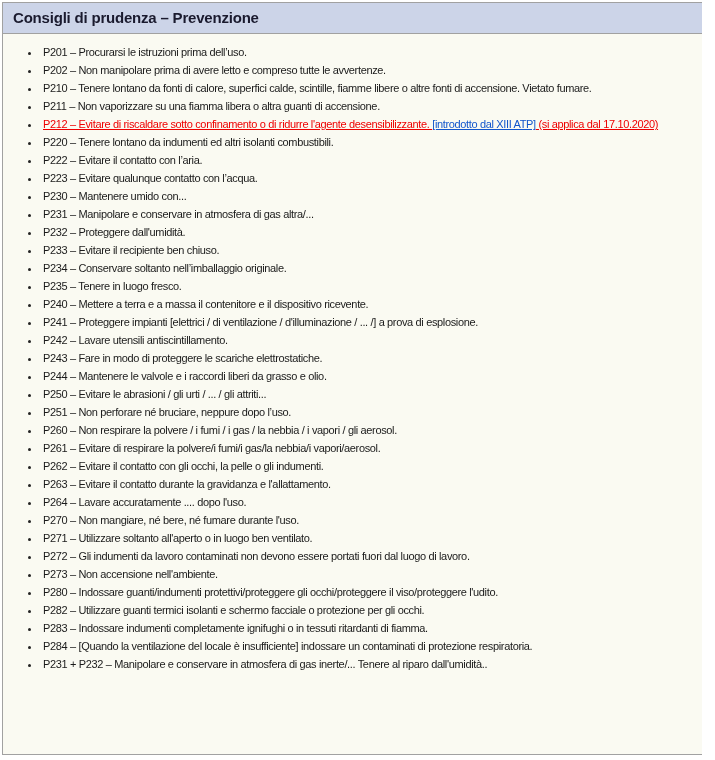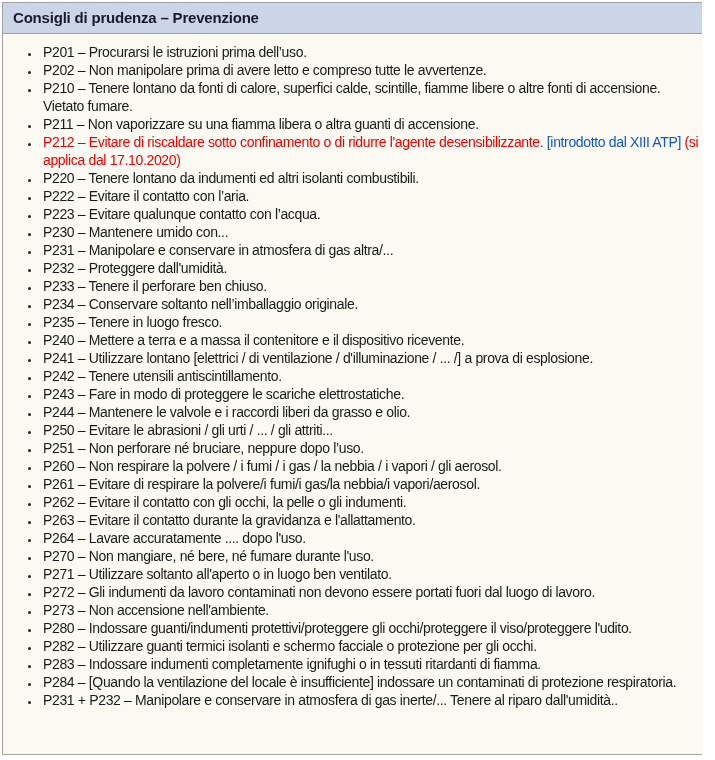--- a/index.html
+++ b/index.html
@@ -32,36 +32,38 @@
     font-weight: bold;
     color: var(--title-color, #1a1a2e);
     letter-spacing: -0.2px;
   }
   ul.precaution-list {
     margin: 0;
     padding: 9px 8px 14px 38px;
     list-style: disc outside;
   }
   ul.precaution-list li {
-    font-size: 14px;
+    font-size: 11px;
     line-height: 18px;
     color: var(--text, #1a1a1a);
     letter-spacing: -0.35px;
     font-stretch: condensed;
     padding-left: 2px;
   }
   ul.precaution-list li::marker {
     color: #222222;
     font-size: 11px;
   }
   .red-text {
     color: var(--red, #ee0000);
+    text-decoration: underline;
   }
   a.atp-link {
     color: var(--link, #1155cc);
+    text-decoration: underline;
     cursor: pointer;
   }
 </style>
 </head>
 <body>
 
 <div class="canvas">
   <div class="panel">
 
     <div class="panel-header">Consigli di prudenza – Prevenzione</div>
@@ -71,26 +73,26 @@
       <li>P202 – Non manipolare prima di avere letto e compreso tutte le avvertenze.</li>
       <li>P210 – Tenere lontano da fonti di calore, superfici calde, scintille, fiamme libere o altre fonti di accensione. Vietato fumare.</li>
       <li>P211 – Non vaporizzare su una fiamma libera o altra guanti di accensione.</li>
       <li><span class="red-text">P212 – Evitare di riscaldare sotto confinamento o di ridurre l'agente desensibilizzante. </span><a class="atp-link">[introdotto dal XIII ATP]</a><span class="red-text"> (si applica dal 17.10.2020)</span></li>
       <li>P220 – Tenere lontano da indumenti ed altri isolanti combustibili.</li>
       <li>P222 – Evitare il contatto con l’aria.</li>
       <li>P223 – Evitare qualunque contatto con l’acqua.</li>
       <li>P230 – Mantenere umido con...</li>
       <li>P231 – Manipolare e conservare in atmosfera di gas altra/...</li>
       <li>P232 – Proteggere dall'umidità.</li>
-      <li>P233 – Tenere il perforare ben chiuso.</li>
+      <li>P233 – Evitare il recipiente ben chiuso.</li>
       <li>P234 – Conservare soltanto nell’imballaggio originale.</li>
       <li>P235 – Tenere in luogo fresco.</li>
       <li>P240 – Mettere a terra e a massa il contenitore e il dispositivo ricevente.</li>
-      <li>P241 – Utilizzare lontano [elettrici / di ventilazione / d'illuminazione / ... /] a prova di esplosione.</li>
-      <li>P242 – Tenere utensili antiscintillamento.</li>
+      <li>P241 – Proteggere impianti [elettrici / di ventilazione / d'illuminazione / ... /] a prova di esplosione.</li>
+      <li>P242 – Lavare utensili antiscintillamento.</li>
       <li>P243 – Fare in modo di proteggere le scariche elettrostatiche.</li>
       <li>P244 – Mantenere le valvole e i raccordi liberi da grasso e olio.</li>
       <li>P250 – Evitare le abrasioni / gli urti / ... / gli attriti...</li>
       <li>P251 – Non perforare né bruciare, neppure dopo l’uso.</li>
       <li>P260 – Non respirare la polvere / i fumi / i gas / la nebbia / i vapori / gli aerosol.</li>
       <li>P261 – Evitare di respirare la polvere/i fumi/i gas/la nebbia/i vapori/aerosol.</li>
       <li>P262 – Evitare il contatto con gli occhi, la pelle o gli indumenti.</li>
       <li>P263 – Evitare il contatto durante la gravidanza e l'allattamento.</li>
       <li>P264 – Lavare accuratamente .... dopo l'uso.</li>
       <li>P270 – Non mangiare, né bere, né fumare durante l'uso.</li>

